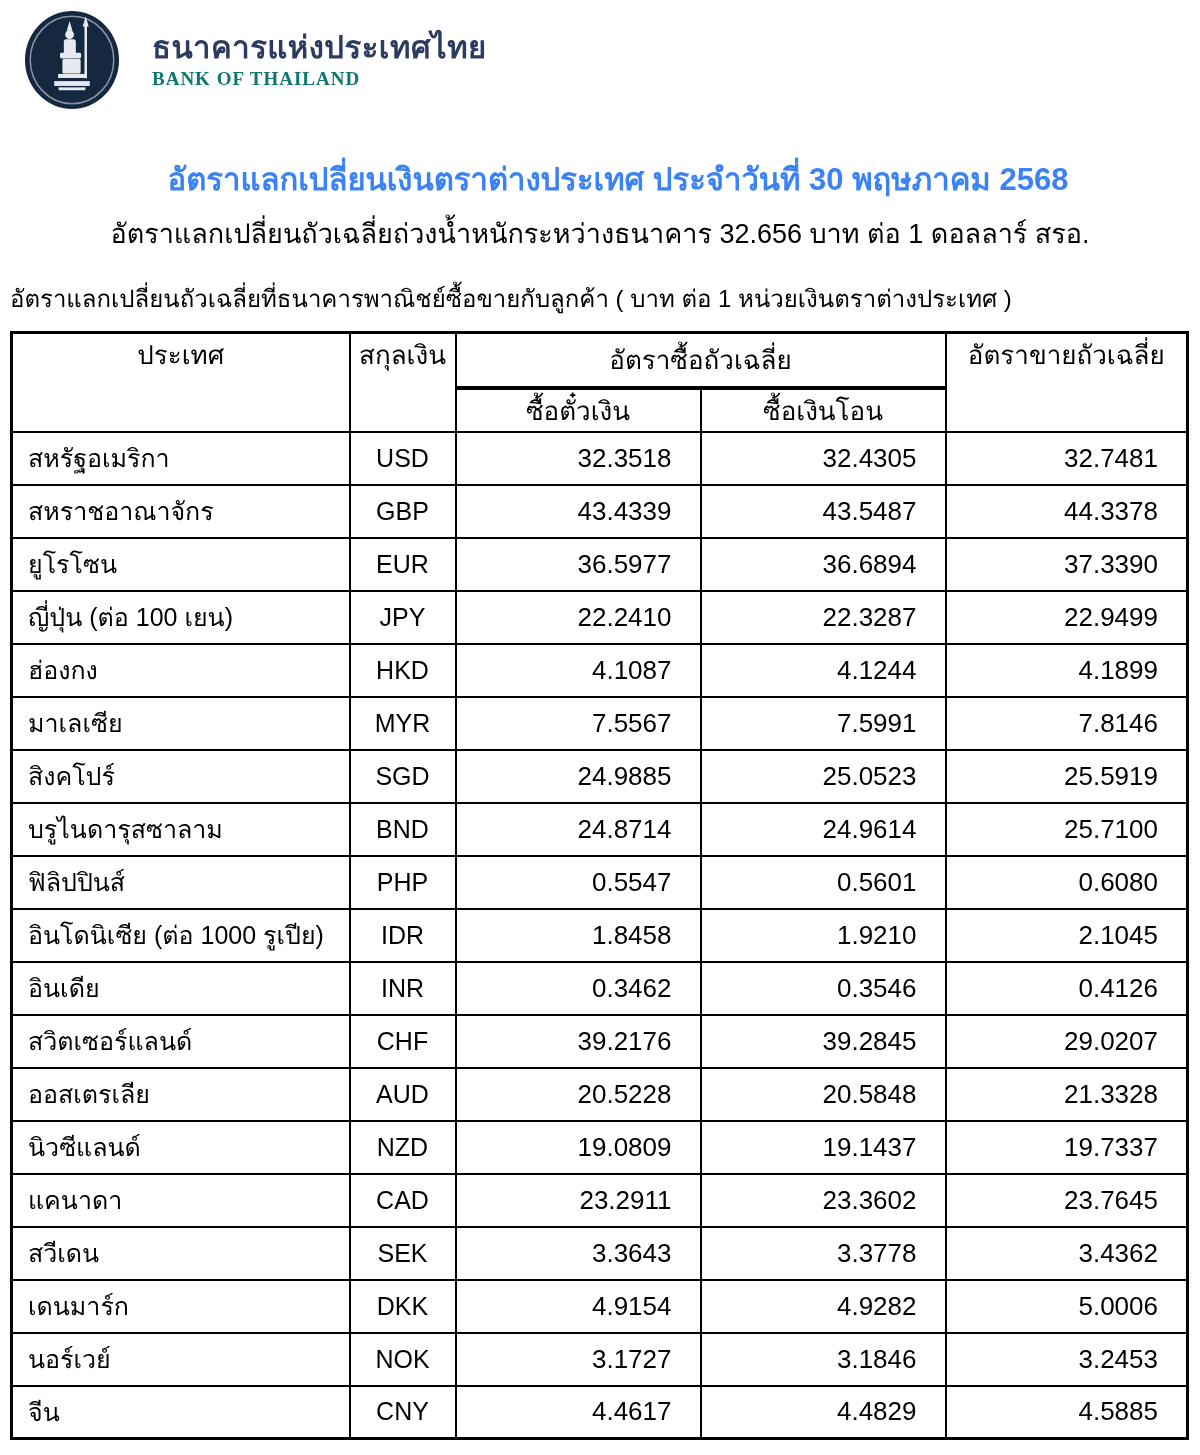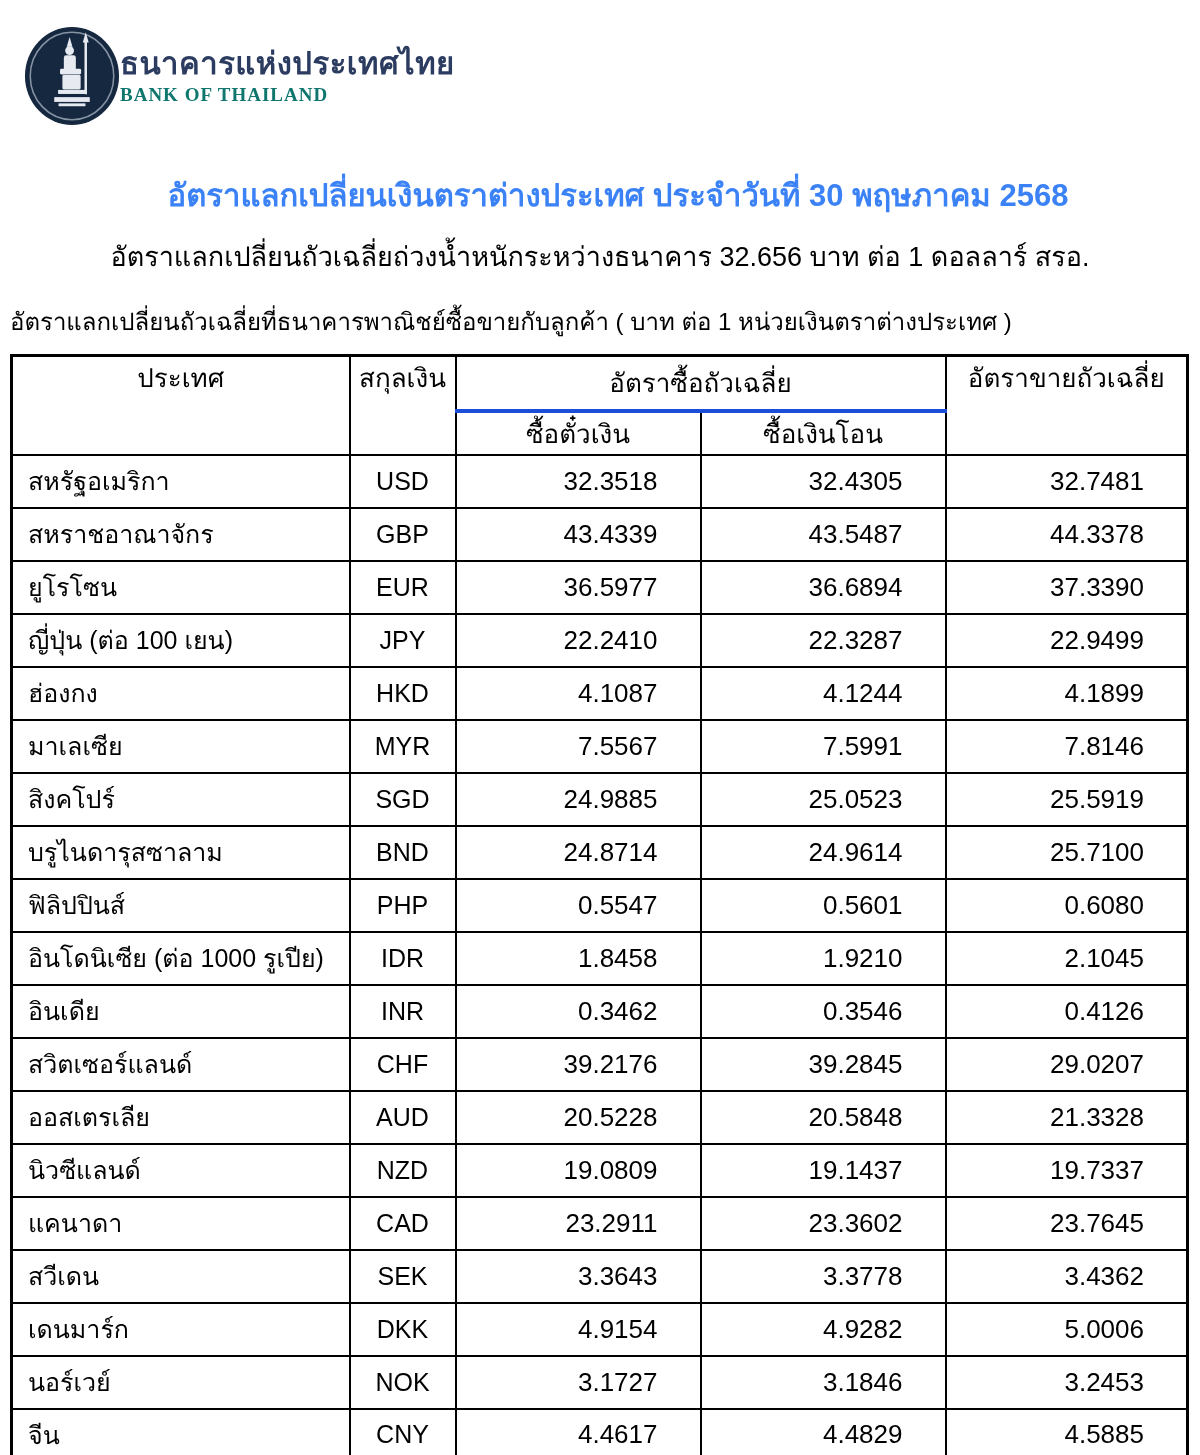--- a/index.html
+++ b/index.html
@@ -6,39 +6,39 @@
   html, body { background: #ffffff; }
   body {
     width: 1200px; height: 1455px;
     font-family: "Liberation Sans", sans-serif;
     color: #000000;
     position: relative;
     overflow: hidden;
   }
   .logo-row {
     display: flex; align-items: center;
-    padding: 10px 0 0 24px; gap: 0; margin-top: 16px;
+    padding: 10px 0 0 24px; gap: 32px;
   }
   .logo-badge { width: 96px; height: 100px; display: block; }
   .logo-text { display: flex; flex-direction: column; justify-content: center; }
   .bank-th {
     font-size: 31px; font-weight: bold; color: #2c3c60;
     line-height: 1.15; letter-spacing: 0.5px;
   }
   .bank-en {
     font-family: "Liberation Serif", serif;
     font-size: 19px; font-weight: bold; color: #0f766e;
     letter-spacing: 1px; margin-top: 3px;
   }
   .title {
     margin-top: 44px; text-align: center;
     font-size: 31px; font-weight: bold; color: #3b82f6; margin-left: 36px;
   }
   .subtitle {
-    margin-top: 15px; text-align: center;
+    margin-top: 8px; text-align: center;
     font-size: 27px; font-weight: normal; color: #000;
   }
   .caption {
     margin: 24px 0 9px 10px; text-align: left;
     font-size: 24px; color: #000;
   }
   table.rates {
     border-collapse: collapse; table-layout: fixed;
     width: 1176px; margin: 13px 0 0 10px;
     border: 3px solid #000;
@@ -46,25 +46,25 @@
   .rates th, .rates td {
     border: 2px solid #000;
     font-weight: normal;
     font-size: 25px;
     overflow: hidden; white-space: nowrap;
   }
   .rates thead th { font-size: 26px; text-align: center; }
   .rates thead tr.hrow1 th { height: 55px; }
   .rates thead tr.hrow2 th { height: 44px; }
   th.rowspan-cell { vertical-align: top; }
-  th.th-buy-group { border-bottom: 4px solid #1d4ed8; }
+  th.th-buy-group { border-bottom: 4px solid #000000; }
   .rates tbody td { height: 53px; }
   td.td-country { text-align: left; padding-left: 15px; }
   td.td-code { text-align: center; }
-  td.td-num { text-align: right; padding-right: 42px; font-size: 26px; }
+  td.td-num { text-align: right; padding-right: 28px; font-size: 26px; }
 </style>
 </head>
 <body>
 
 <div class="page">
 
   <header class="logo-row">
     <span>
       <svg class="logo-badge" viewBox="0 0 100 104" aria-hidden="true">
         <ellipse cx="50" cy="52" rx="49" ry="51" fill="#15283f"></ellipse>

